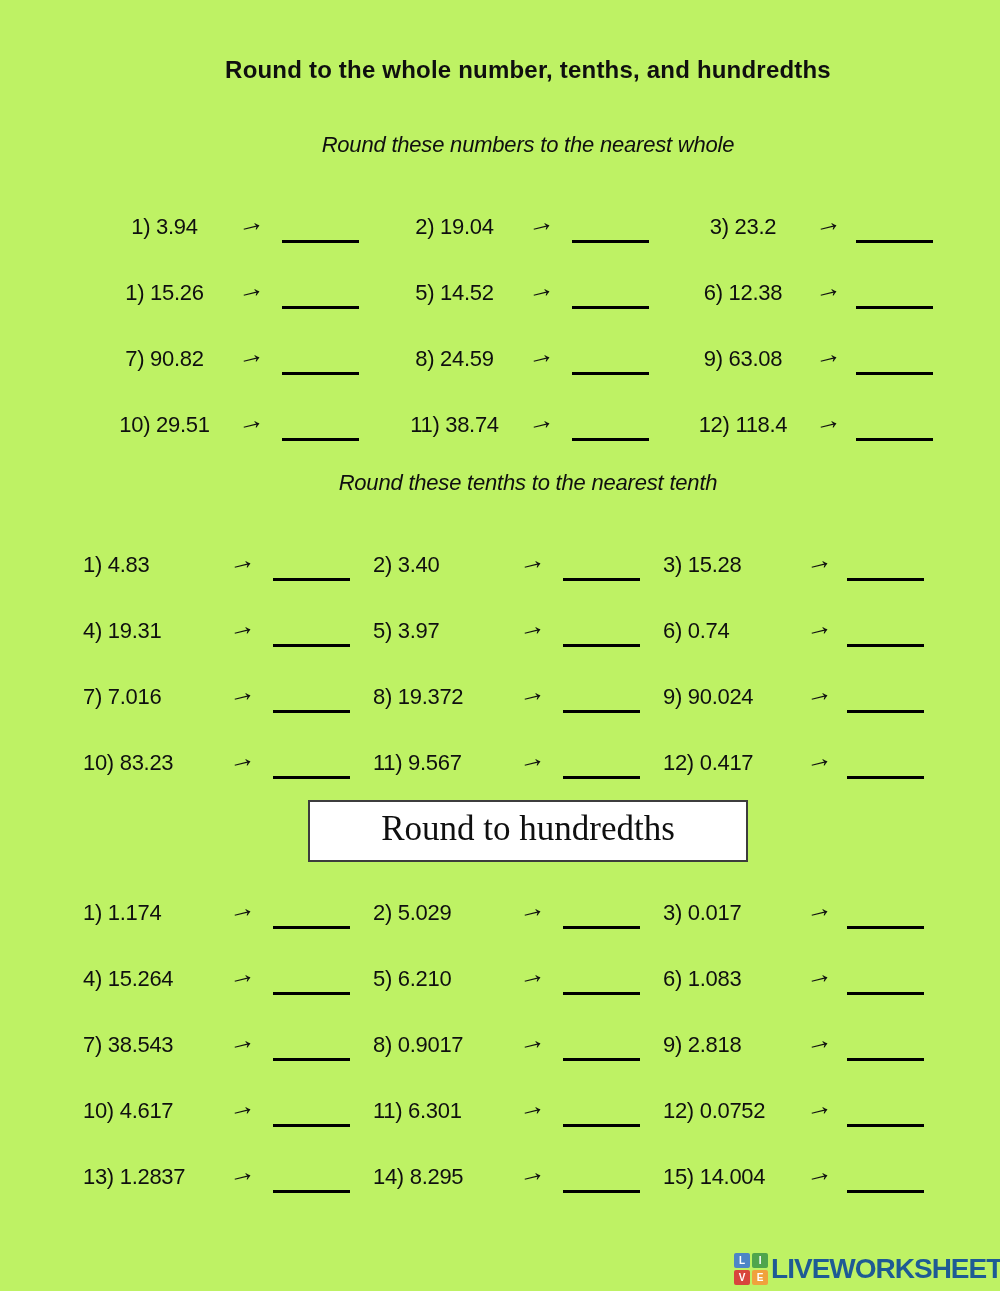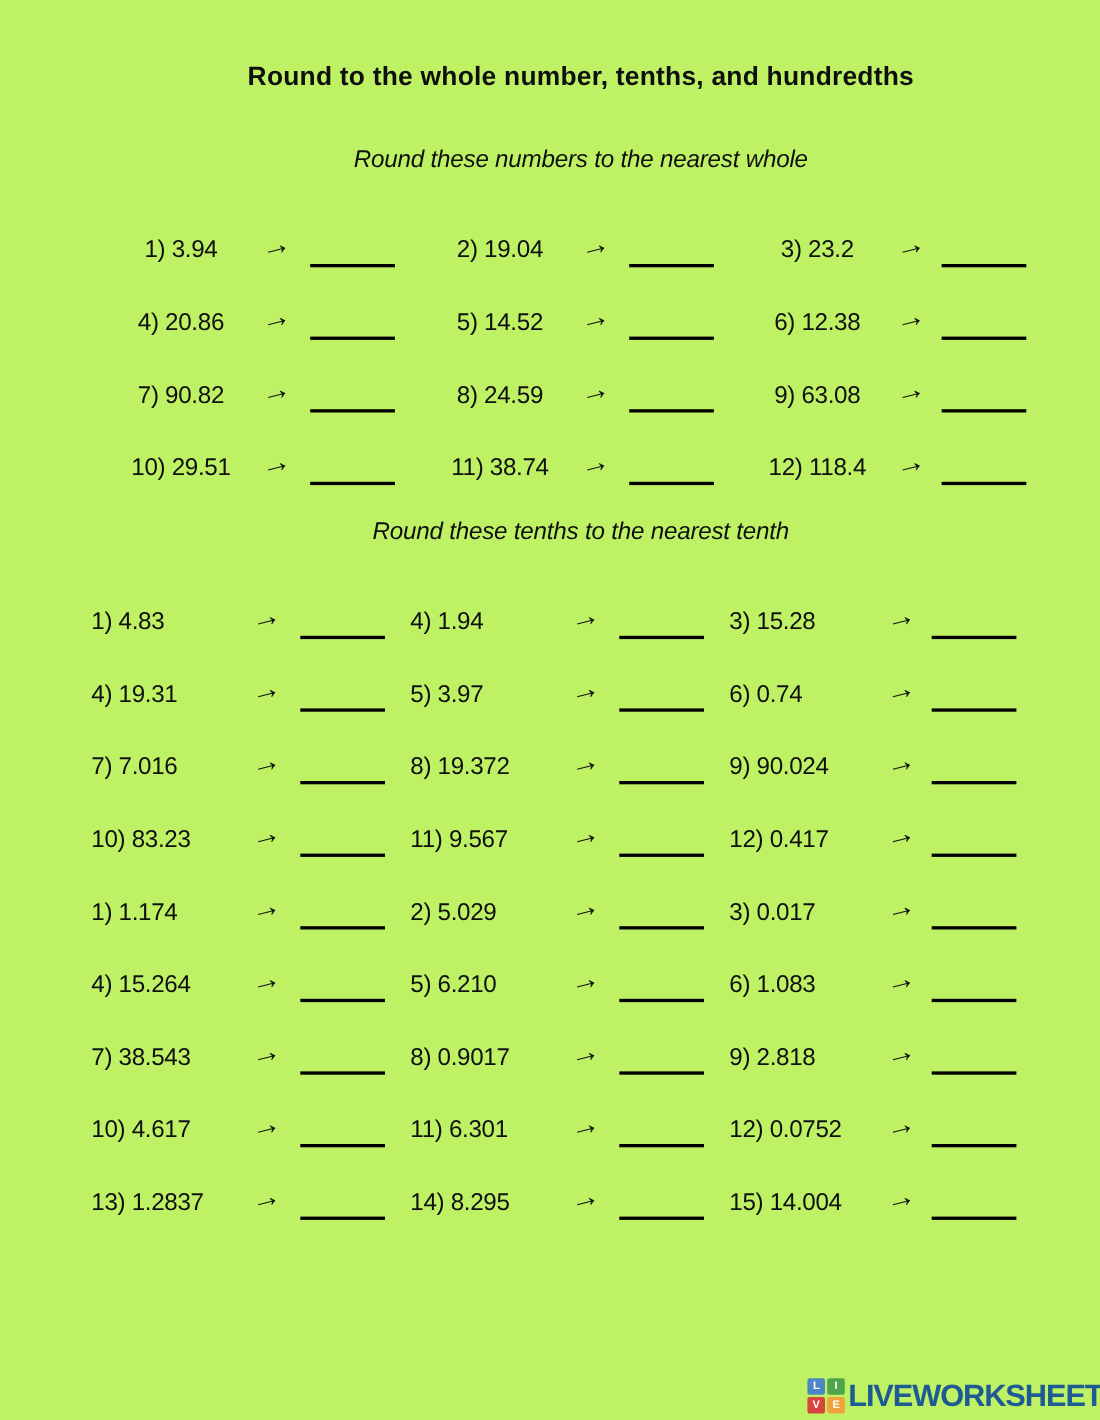--- a/index.html
+++ b/index.html
@@ -113,21 +113,21 @@
         <span class="ar">→</span>
         <span class="bl"></span>
       <span class="pl">2) 19.04</span>
         <span class="ar">→</span>
         <span class="bl"></span>
       <span class="pl">3) 23.2</span>
         <span class="ar">→</span>
         <span class="bl"></span>
     </div>
     <div class="row">
-      <span class="pl">4) 20.86</span>
+      <span class="pl">1) 15.26</span>
         <span class="ar">→</span>
         <span class="bl"></span>
       <span class="pl">5) 14.52</span>
         <span class="ar">→</span>
         <span class="bl"></span>
       <span class="pl">6) 12.38</span>
         <span class="ar">→</span>
         <span class="bl"></span>
     </div>
     <div class="row">
@@ -153,21 +153,21 @@
         <span class="bl"></span>
     </div>
   </section>
 
   <section class="sec sec2">
     <div class="sec-heading">Round these tenths to the nearest tenth</div>
     <div class="row">
       <span class="pl">1) 4.83</span>
         <span class="ar">→</span>
         <span class="bl"></span>
-      <span class="pl">4) 1.94</span>
+      <span class="pl">2) 3.40</span>
         <span class="ar">→</span>
         <span class="bl"></span>
       <span class="pl">3) 15.28</span>
         <span class="ar">→</span>
         <span class="bl"></span>
     </div>
     <div class="row">
       <span class="pl">4) 19.31</span>
         <span class="ar">→</span>
         <span class="bl"></span>
@@ -196,20 +196,21 @@
       <span class="pl">11) 9.567</span>
         <span class="ar">→</span>
         <span class="bl"></span>
       <span class="pl">12) 0.417</span>
         <span class="ar">→</span>
         <span class="bl"></span>
     </div>
   </section>
 
   <section class="sec sec3">
+    <div class="box-heading">Round to hundredths</div>
     <div class="row">
       <span class="pl">1) 1.174</span>
         <span class="ar">→</span>
         <span class="bl"></span>
       <span class="pl">2) 5.029</span>
         <span class="ar">→</span>
         <span class="bl"></span>
       <span class="pl">3) 0.017</span>
         <span class="ar">→</span>
         <span class="bl"></span>

